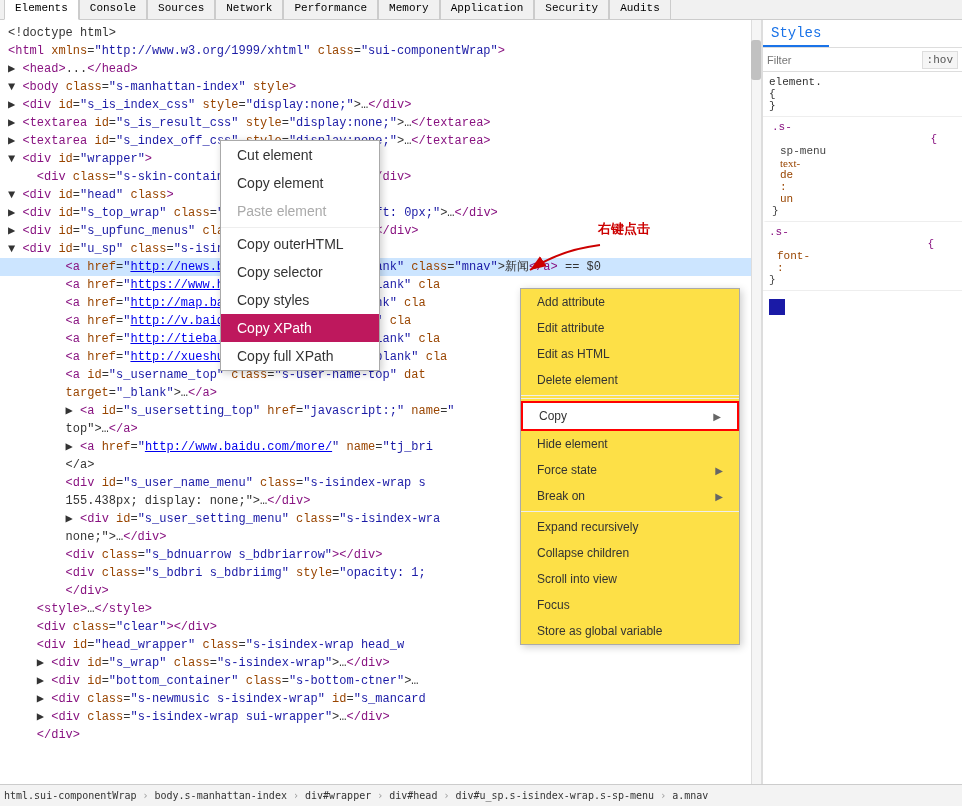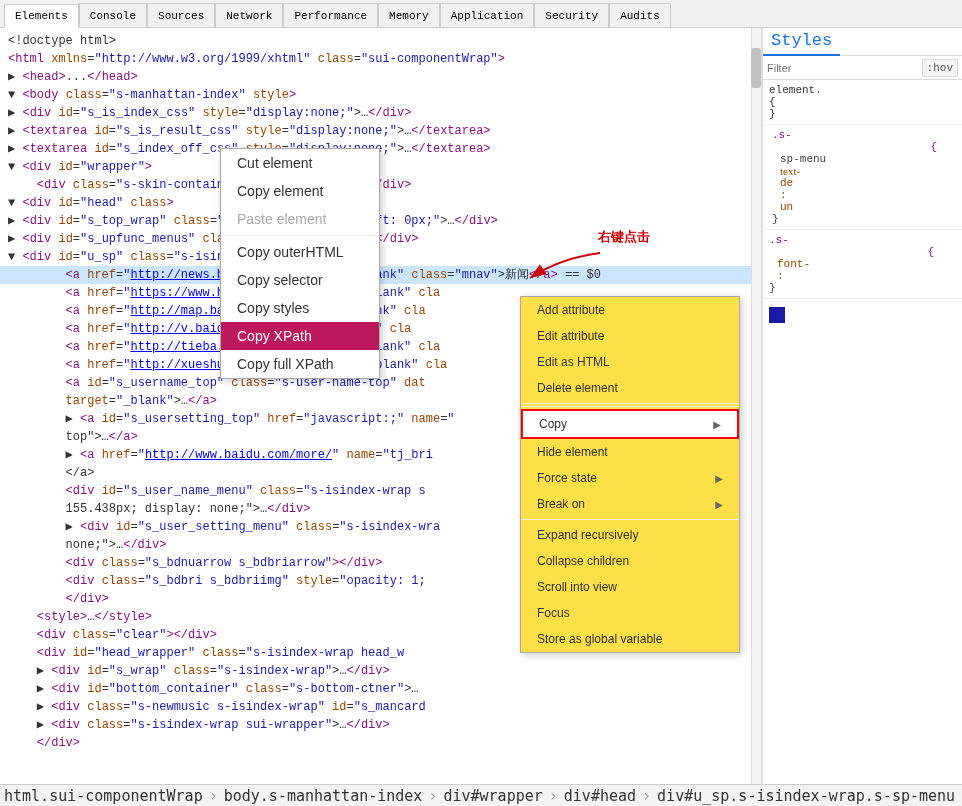--- a/index.html
+++ b/index.html
@@ -12,21 +12,21 @@
       overflow: hidden;
       display: flex;
       flex-direction: column;
     }
 
     
     .tab-bar {
       display: flex;
       background: #f1f1f1;
       border-bottom: 1px solid #ccc;
-      height: 28px;
+      height: 20px;
       align-items: flex-end;
       padding: 0 4px;
     }
     .tab {
       padding: 4px 10px;
       font-size: 11px;
       background: #f1f1f1;
       border: 1px solid #ccc;
       border-bottom: none;
       cursor: pointer;
@@ -115,21 +115,21 @@
 
     .styles-header {
       display: flex;
       border-bottom: 1px solid #ddd;
       height: 28px;
       align-items: center;
     }
 
     .styles-tab {
       padding: 4px 8px;
-      font-size: 17px;
+      font-size: 14px;
       cursor: pointer;
       border-bottom: 2px solid transparent;
     }
     .styles-tab.active {
       border-bottom: 2px solid #1a73e8;
       color: #1a73e8;
     }
 
     .styles-filter {
       height: 24px;
@@ -224,21 +224,21 @@
     }
 
     
     .status-bar {
       height: 22px;
       background: #f3f3f3;
       border-top: 1px solid #ccc;
       display: flex;
       align-items: center;
       padding: 0 4px;
-      font-size: 15px;
+      font-size: 10px;
       font-family: Consolas, monospace;
       color: #444;
       gap: 6px;
       overflow: hidden;
     }
 
     .status-item {
       color: #333;
       white-space: nowrap;
     }

